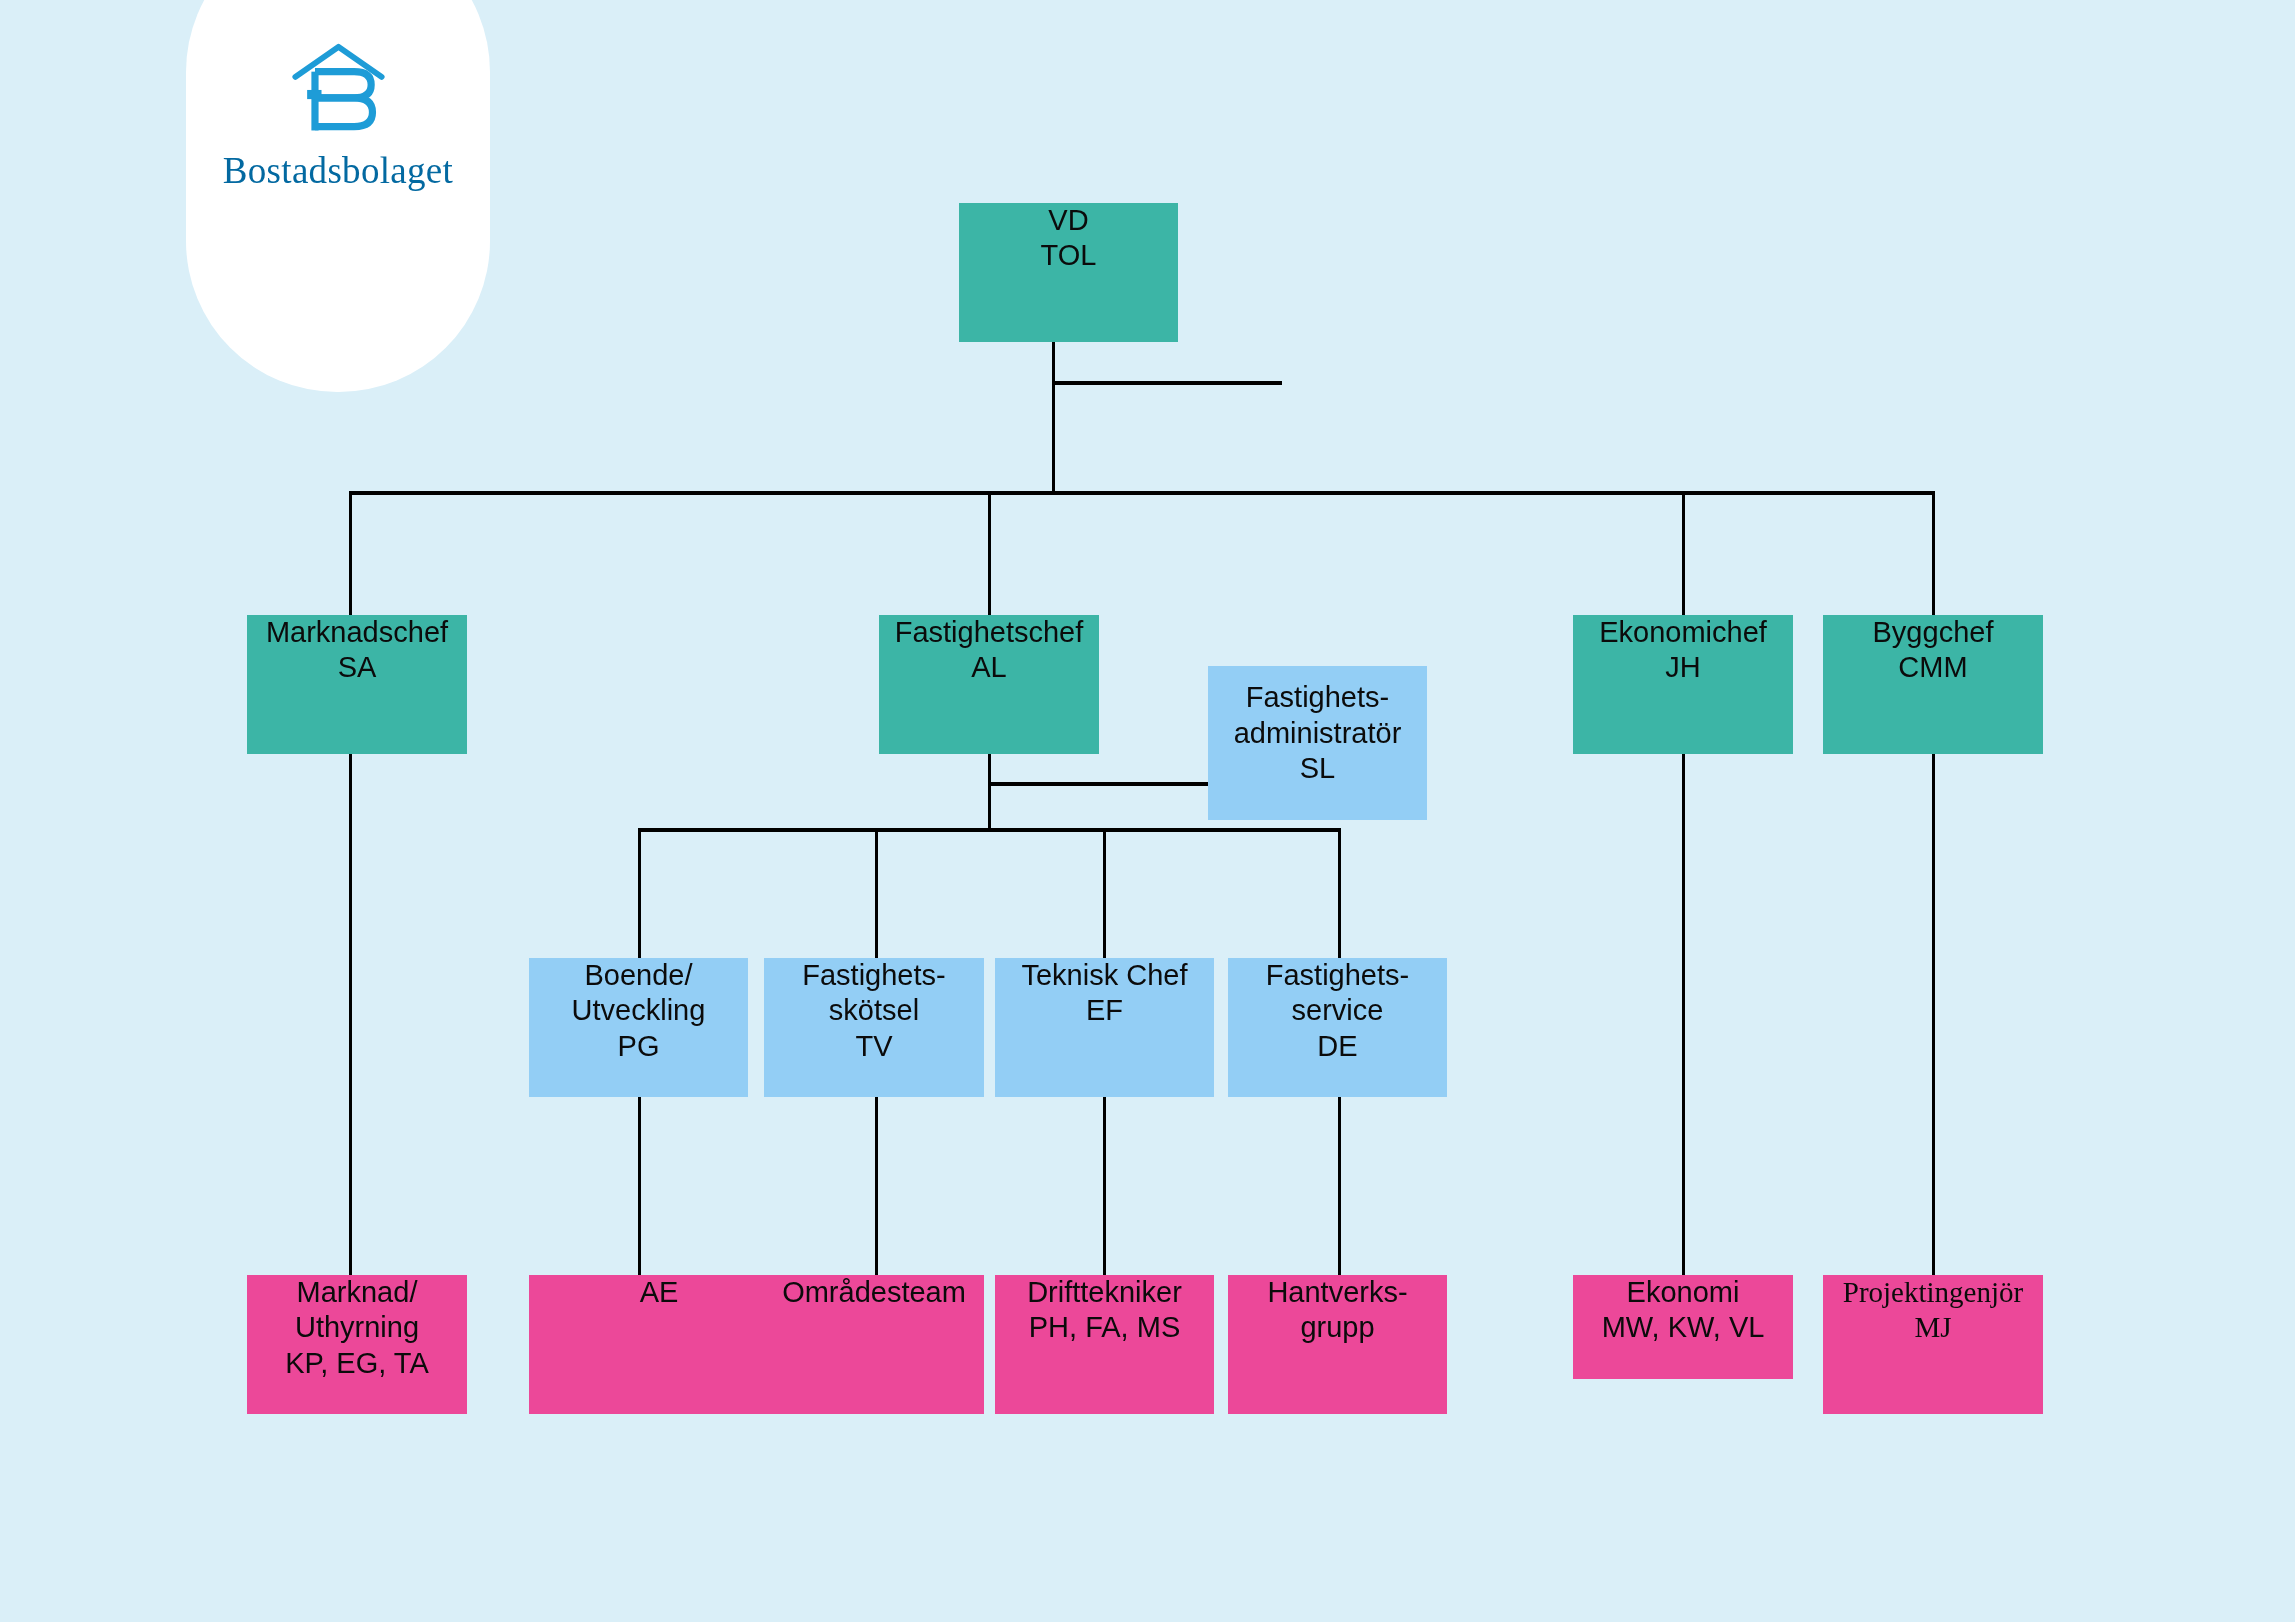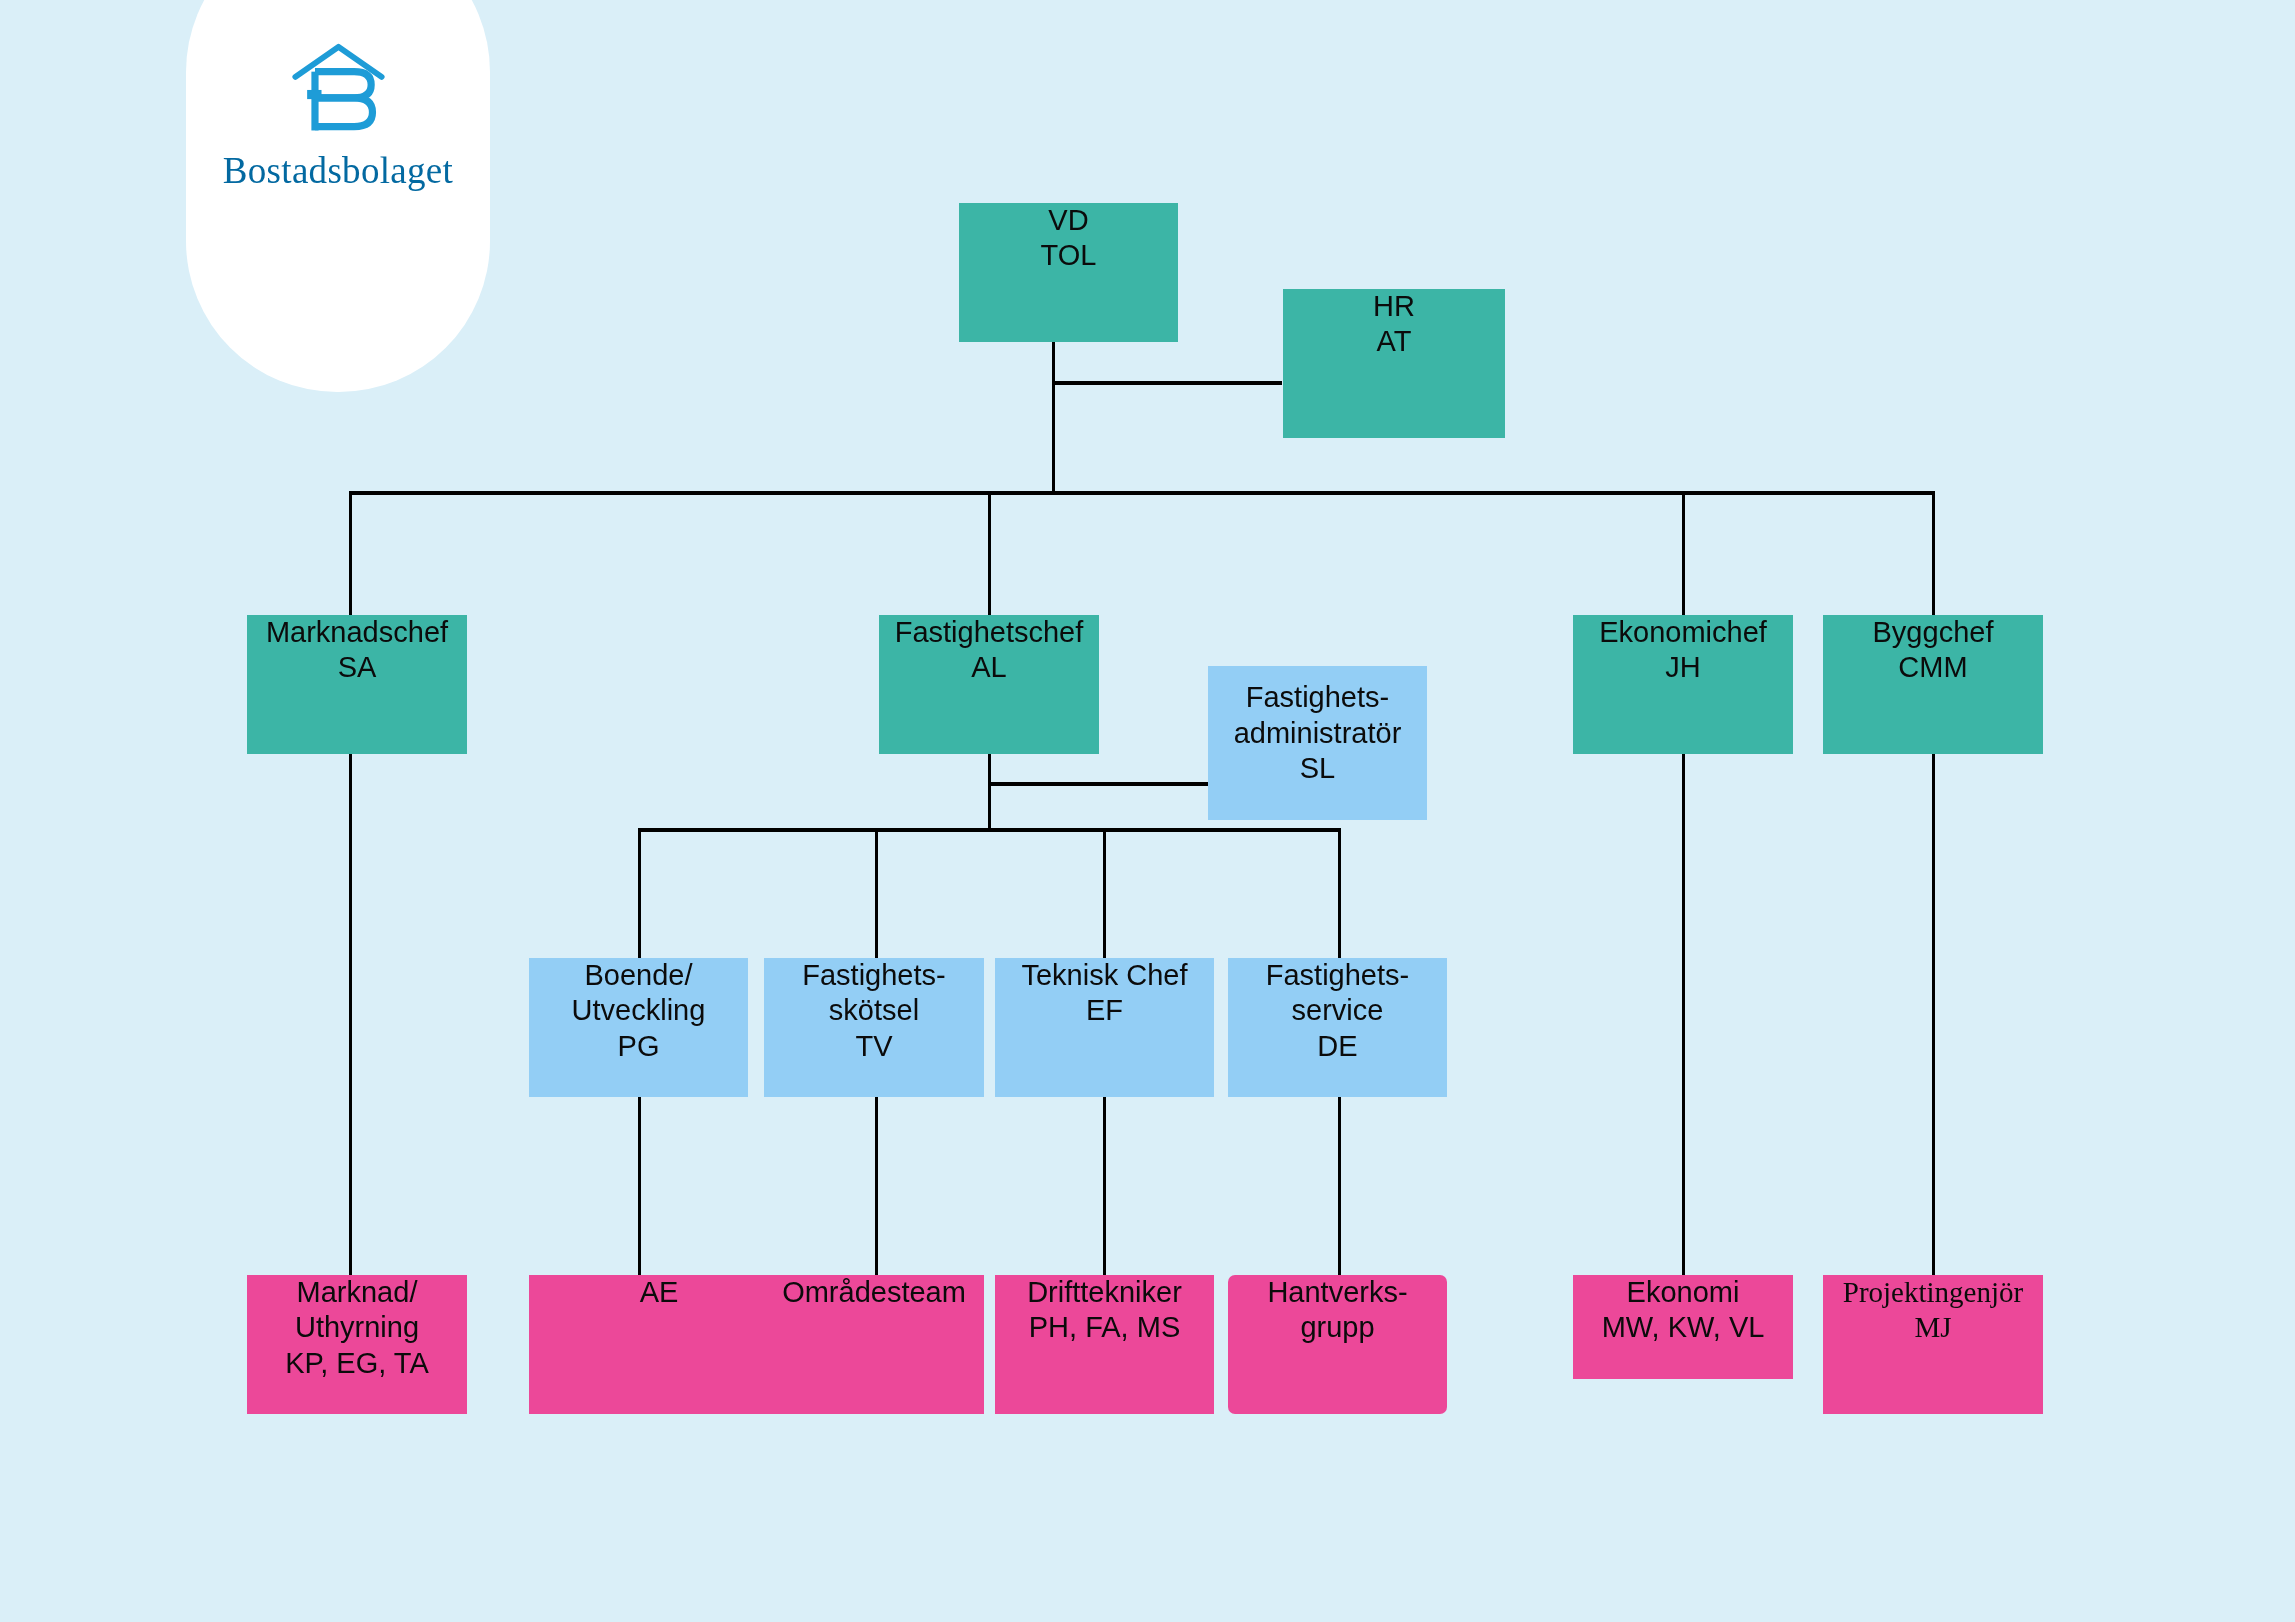--- a/index.html
+++ b/index.html
@@ -106,24 +106,20 @@
   <div class="ln v" style="left:1103px;top:1097px;height:178px;"></div>
   <div class="ln v" style="left:1338px;top:1097px;height:178px;"></div>
   <div class="ln v" style="left:1682px;top:753px;height:522px;"></div>
   <div class="ln v" style="left:1932px;top:753px;height:522px;"></div>
 
   <div class="node teal" style="left:959px;top:203px;width:219px;height:139px;">
     <span>VD</span>
     <span>TOL</span>
   </div>
 
-  <div class="node teal" style="left:1283px;top:289px;width:222px;height:149px;">
-    <span>HR</span>
-    <span>AT</span>
-  </div>
 
   <div class="node teal" style="left:247px;top:615px;width:220px;height:139px;">
     <span>Marknadschef</span>
     <span>SA</span>
   </div>
 
   <div class="node teal" style="left:879px;top:615px;width:220px;height:139px;">
     <span>Fastighetschef</span>
     <span>AL</span>
   </div>
@@ -179,21 +175,21 @@
 
   <div class="node mint" style="left:764px;top:1275px;width:220px;height:139px;">
     <span>Områdesteam</span>
   </div>
 
   <div class="node mint" style="left:995px;top:1275px;width:219px;height:139px;">
     <span>Drifttekniker</span>
     <span>PH, FA, MS</span>
   </div>
 
-  <div class="node mint" style="left:1228px;top:1275px;width:219px;height:139px;border-radius:7px;">
+  <div class="node mint" style="left:1228px;top:1275px;width:219px;height:139px;">
     <span>Hantverks-</span>
     <span>grupp</span>
   </div>
 
   <div class="node mint" style="left:1573px;top:1275px;width:220px;height:104px;">
     <span>Ekonomi</span>
     <span>MW, KW, VL</span>
   </div>
 
   <div class="node mint" style="left:1823px;top:1275px;width:220px;height:139px;font-family:Liberation Serif, serif;">

